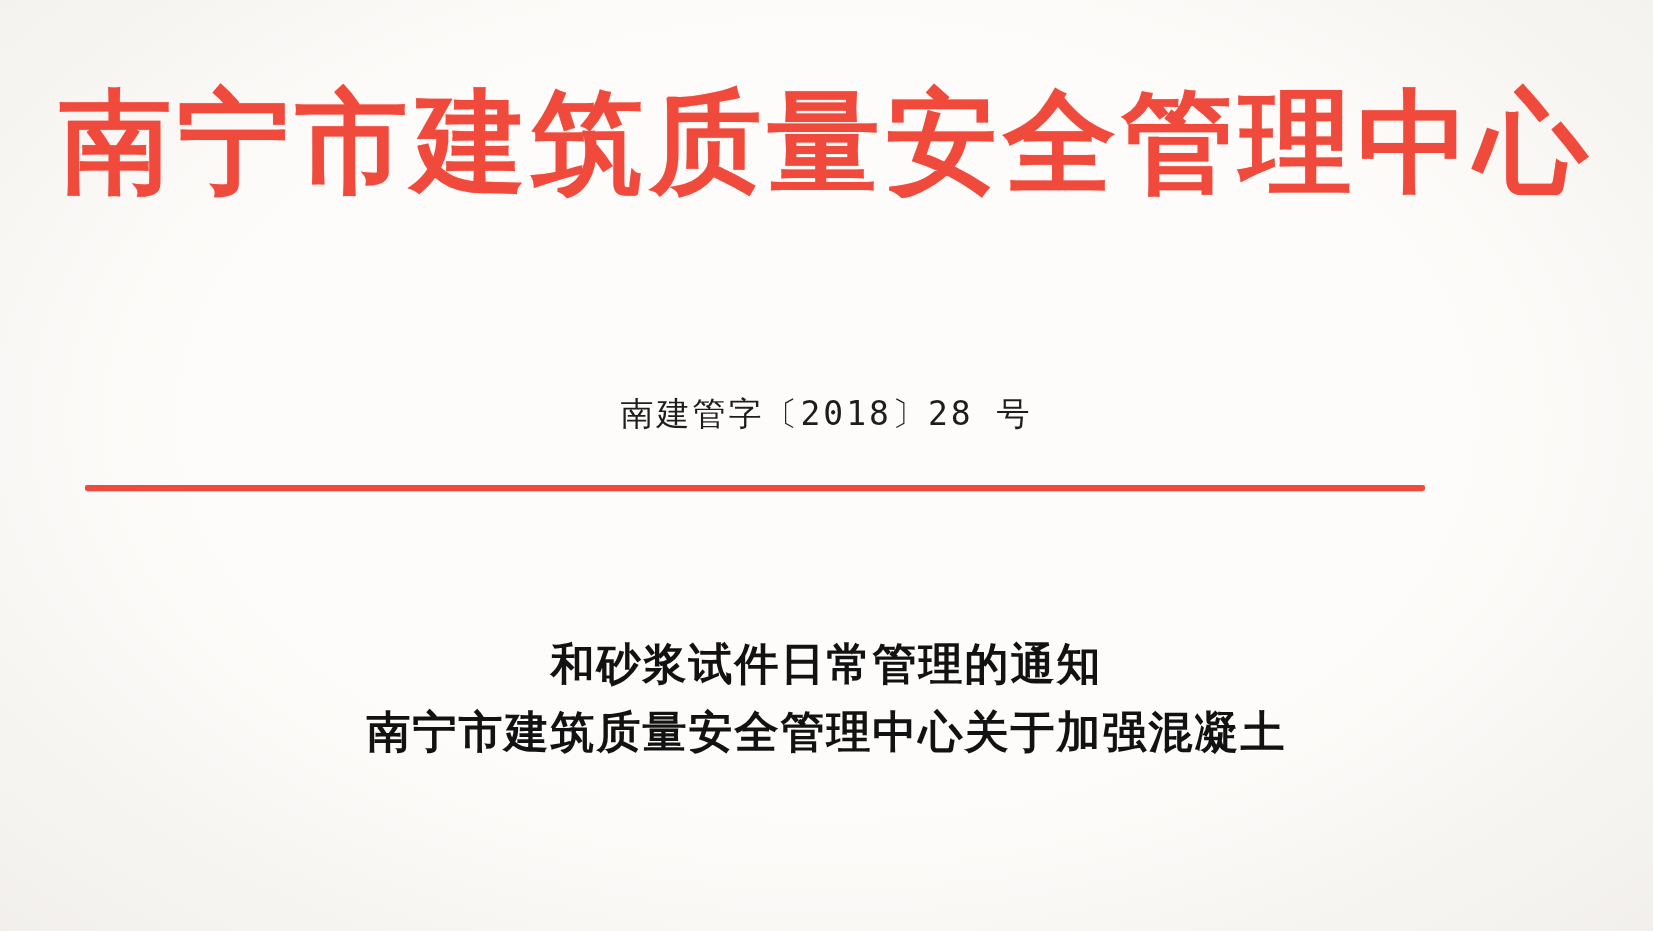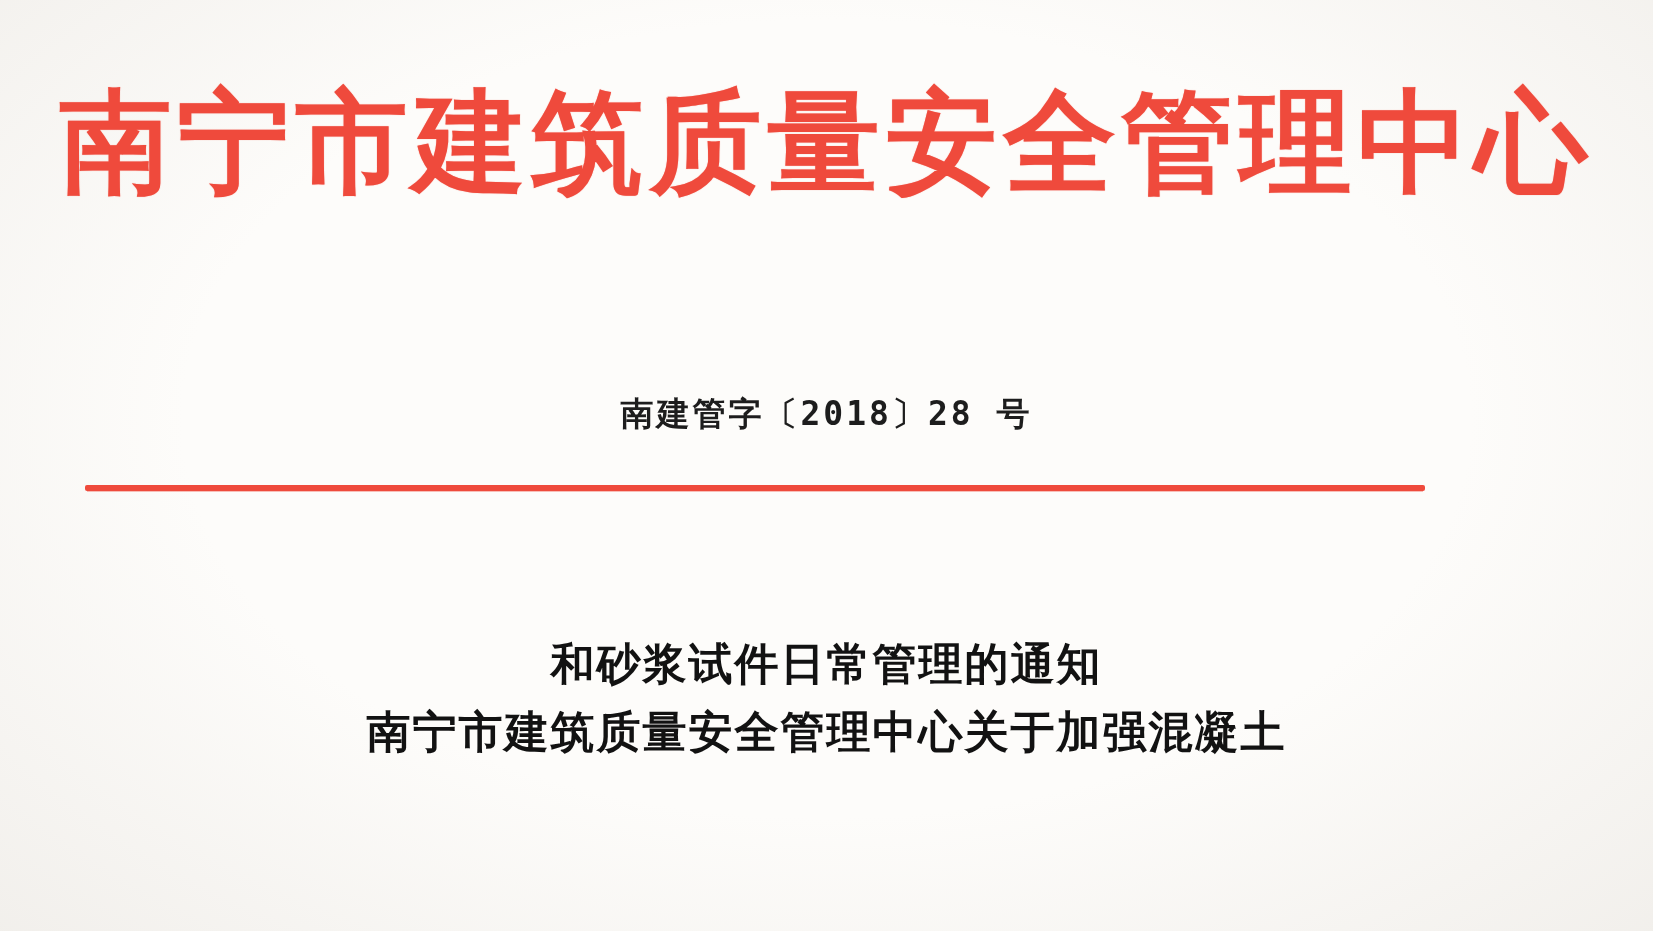--- a/index.html
+++ b/index.html
@@ -48,21 +48,20 @@
     position: absolute;
     top: 392px;
     left: 0;
     width: 100%;
     text-align: center;
     color: #1d1d1d;
     font-family: "DejaVu Sans Mono", monospace;
     font-size: 33px;
     letter-spacing: 3px;
     white-space: nowrap;
-    font-weight: bold;
   }
   .red-rule {
     position: absolute;
     top: 485px;
     left: 85px;
     width: 1340px;
     height: 6px;
     background: #ef4a3c;
     border-radius: 2px;
   }

